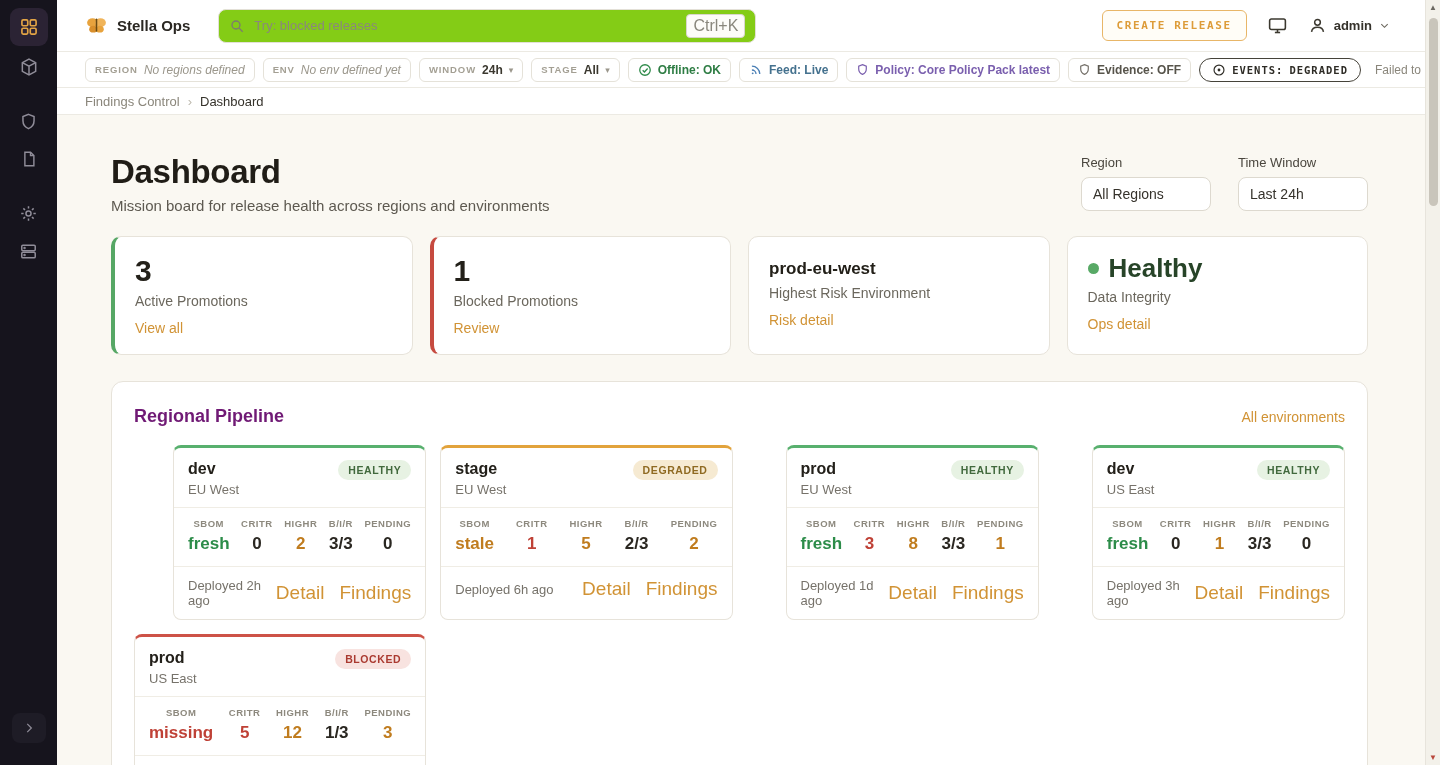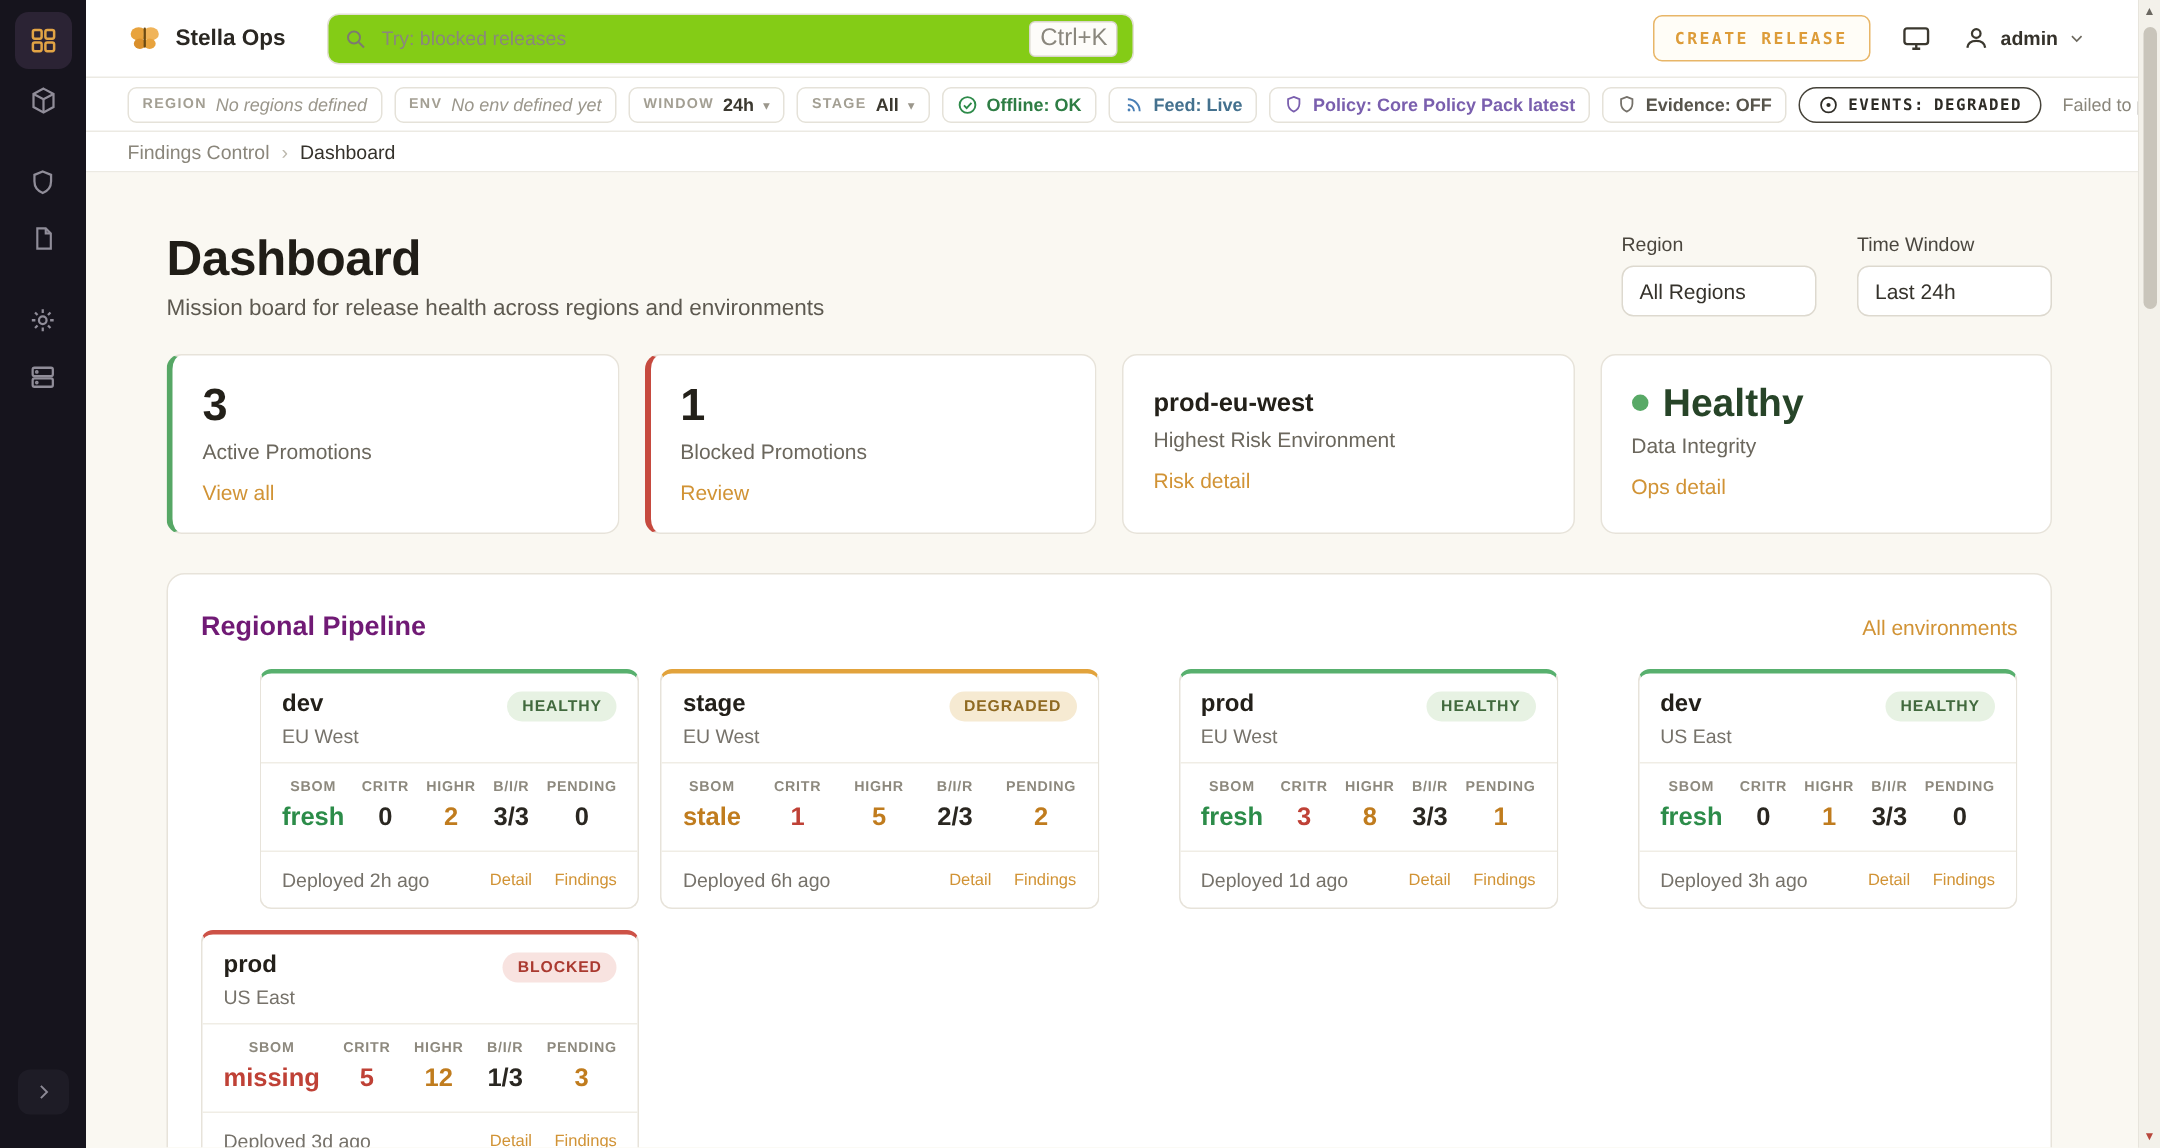--- a/index.html
+++ b/index.html
@@ -143,21 +143,21 @@
   .pipe-metrics { display:flex; justify-content:space-between; padding:10px 14px 12px; border-top:1px solid #f0ede5; }
   .metric { text-align:center; }
   .m-label { display:block; font-size:9.5px; letter-spacing:.5px; color:#8d897e; font-weight:700; margin-bottom:5px; }
   .m-value { font-size:17px; font-weight:700; color:#2a2721; }
   .m-value[data-tone="ok"] { color:#2c8c49; }
   .m-value[data-tone="warn"] { color:#c07c1e; }
   .m-value[data-tone="bad"] { color:#bf4136; }
   .pipe-foot { border-top:1px solid #f0ede5; padding:11px 14px; display:flex; justify-content:space-between; align-items:center; }
   .deployed { font-size:13px; color:#76726a; }
   .foot-links { display:flex; gap:15px; }
-  .foot-links a { font-size:11px; color:#d19335; }
+  .foot-links a { font-size:19px; color:#d19335; }
 
   
   .scrollbar {
     position:fixed; right:0; top:0; width:15px; height:765px;
     background:#f3f1ea; border-left:1px solid #e7e4dc; z-index:40;
     display:flex; flex-direction:column; align-items:center;
   }
   .sb-arrow { font-size:8px; color:#6b6861; height:15px; line-height:15px; cursor:pointer; }
   .sb-arrow.down { position:absolute; bottom:0; color:#b8473c; }
   .sb-thumb { position:absolute; top:18px; width:9px; height:188px; background:#c9c5bb; border-radius:5px; cursor:grab; }

